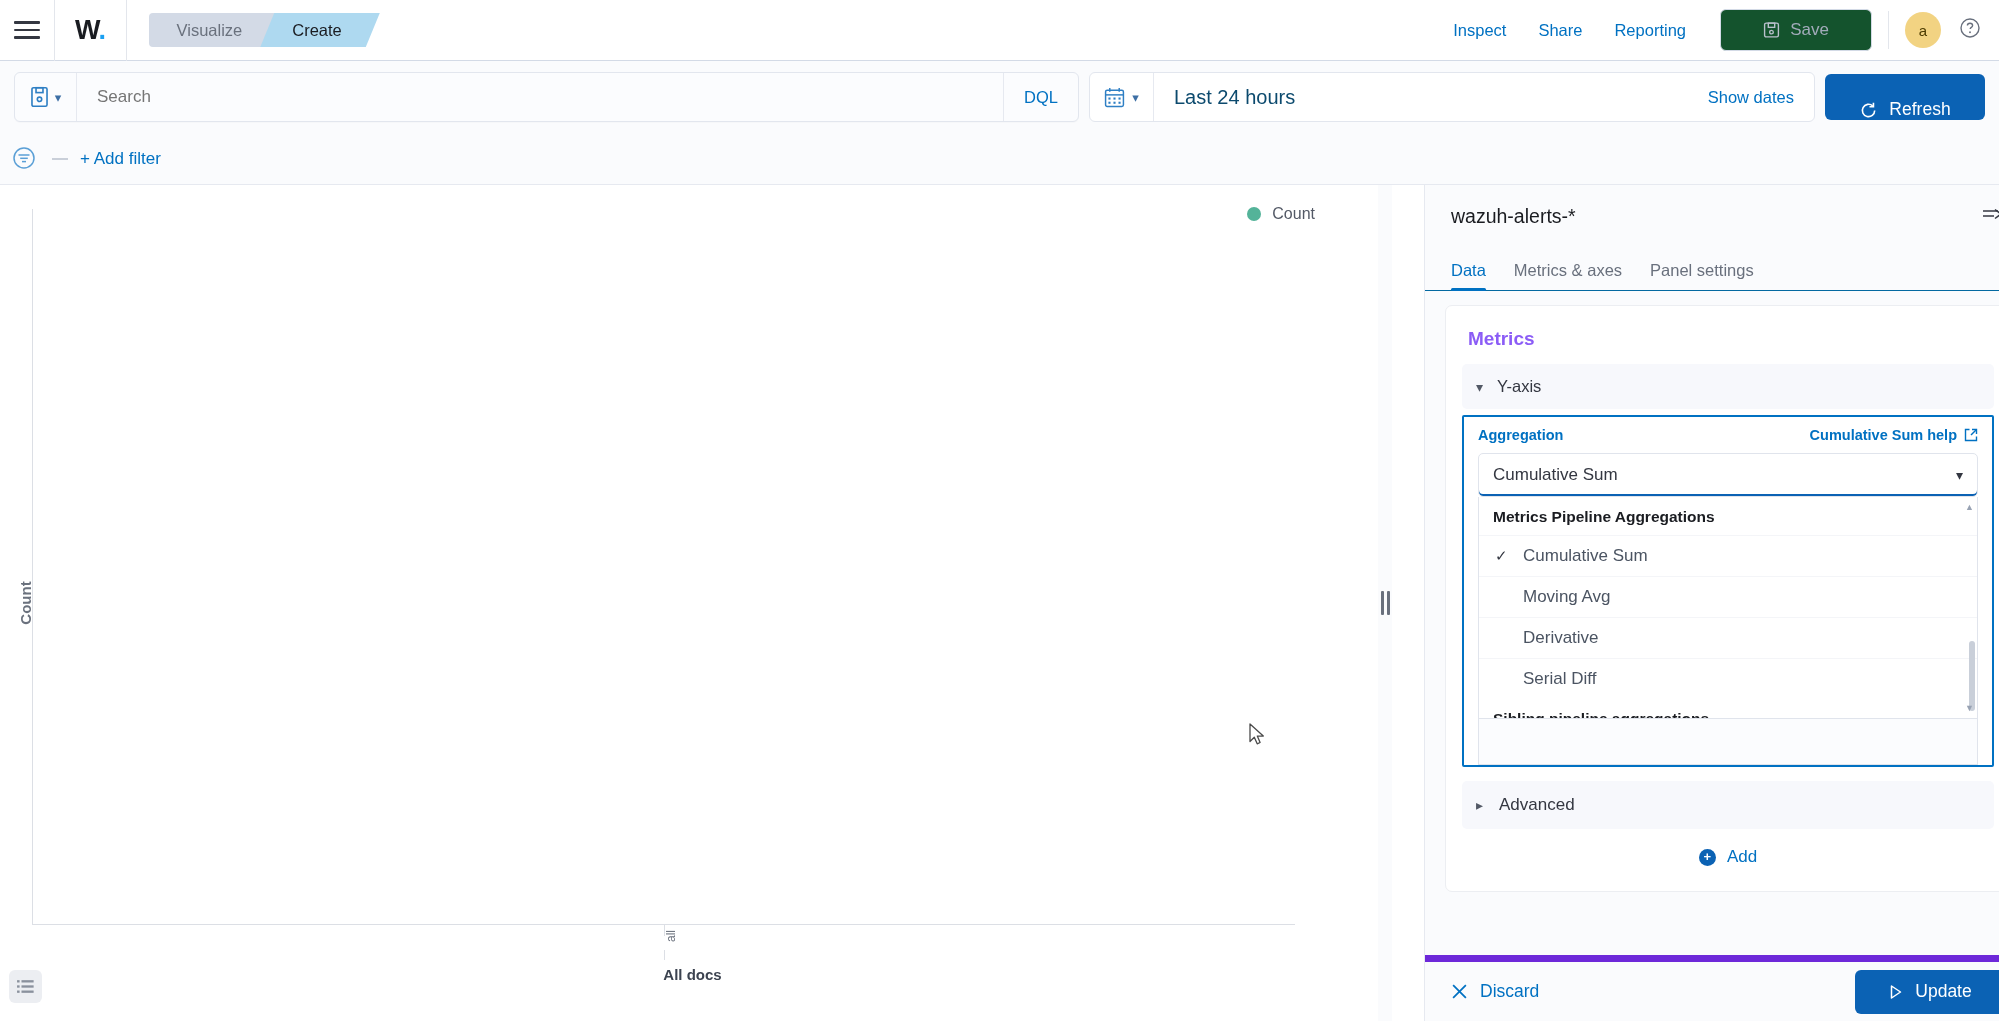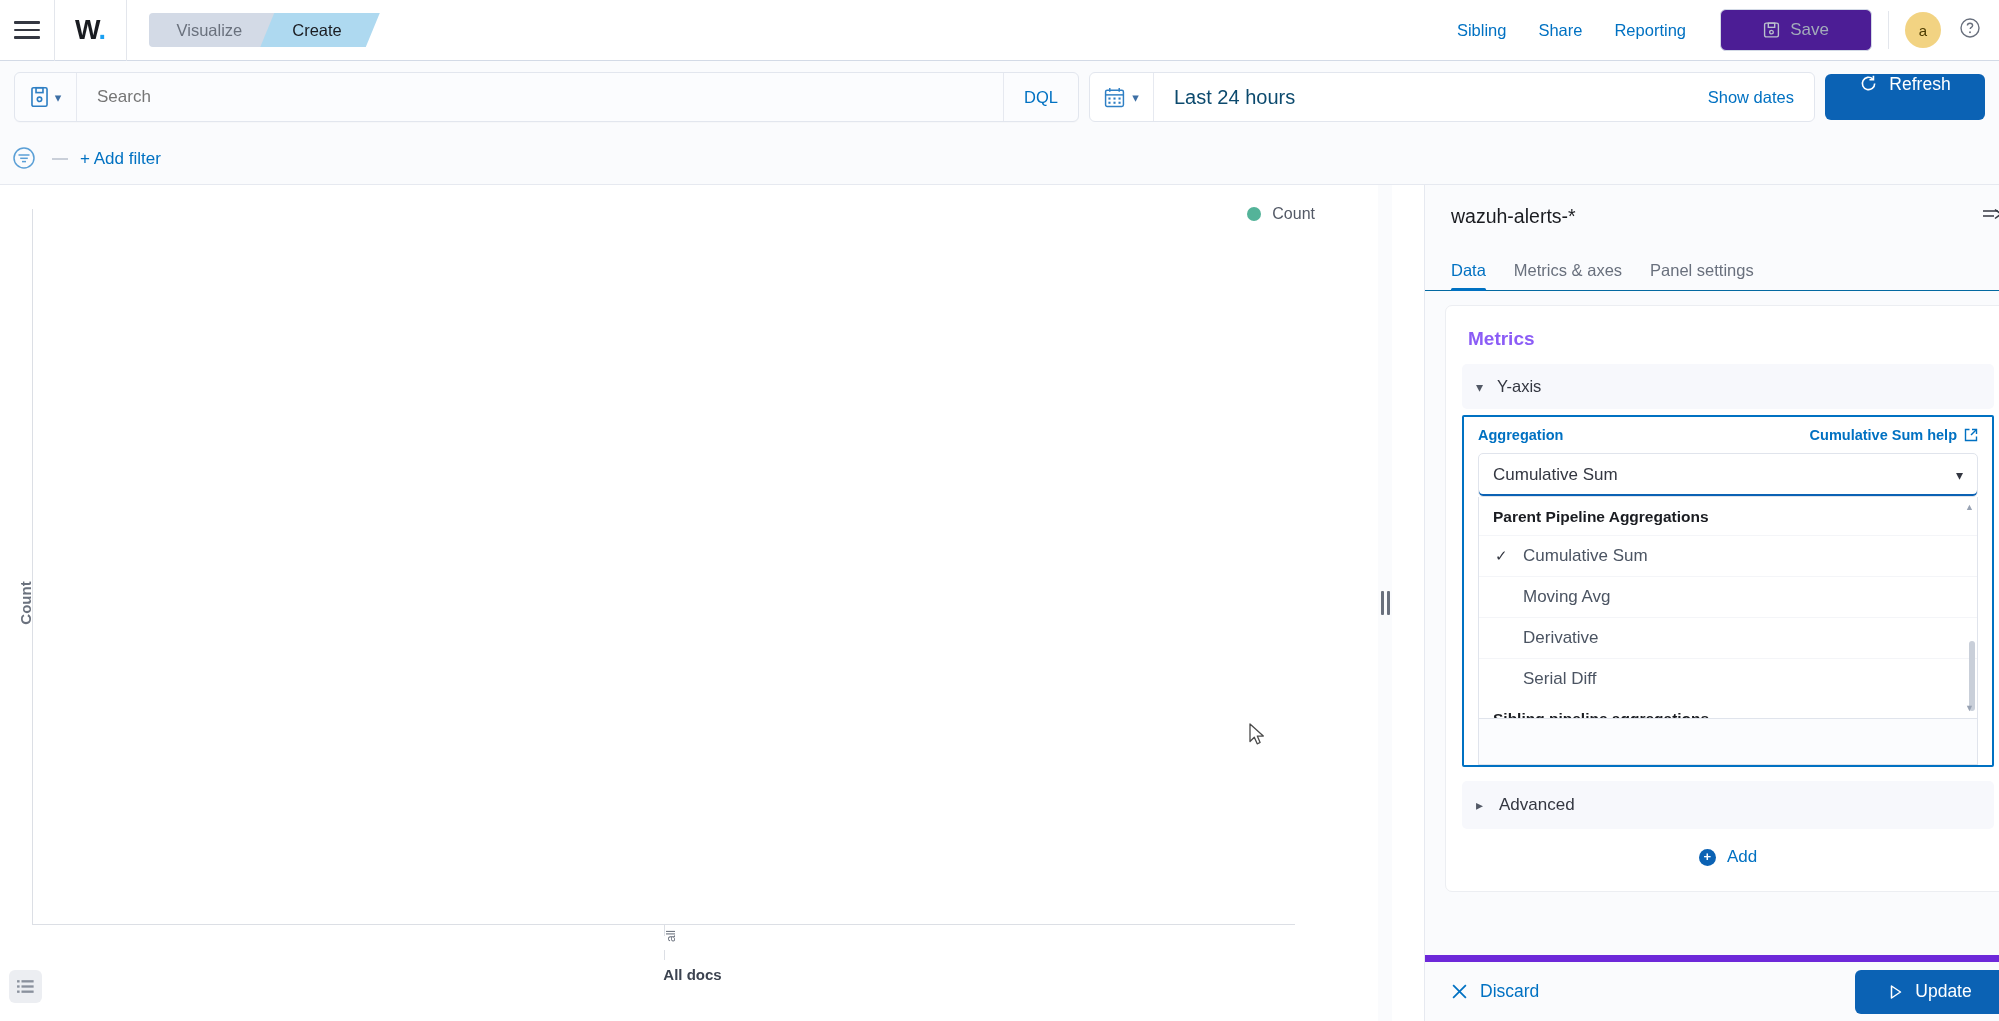--- a/index.html
+++ b/index.html
@@ -45,21 +45,21 @@
     padding: 0 38px 0 32px;
   }
   .nav-right {
     margin-left: auto; display: flex; align-items: center; gap: 0; padding-right: 12px;
   }
   .nav-link {
     font-size: 16.5px; color: #0071c2; padding: 0 16px; cursor: pointer;
   }
   .save-btn {
     margin-left: 18px; height: 42px; min-width: 152px;
-    border: 1px solid #d3dae6; border-radius: 6px; background: #4c1d95;
+    border: 1px solid #d3dae6; border-radius: 6px; background: #14532d;
     display: flex; align-items: center; justify-content: center; gap: 10px;
     color: #a2abba; font-size: 17px; cursor: default;
   }
   .save-icon { width: 17px; height: 18px; }
   .nav-sep { width: 1px; height: 38px; background: #e3e6ec; margin: 0 16px; }
   .avatar {
     width: 36px; height: 36px; border-radius: 50%; background: #f2d382;
     color: #4c3b00; font-size: 15px; display: flex; align-items: center;
     justify-content: center; cursor: pointer;
   }
@@ -99,21 +99,21 @@
   }
   .cal-picker {
     width: 64px; height: 48px; display: flex; align-items: center; justify-content: center;
     gap: 7px; border-right: 1px solid #e6e9f0; cursor: pointer;
   }
   .date-text { flex: 1; font-size: 20px; color: #0c4a6e; padding-left: 20px; }
   .show-dates { color: #0071c2; font-size: 16.5px; padding-right: 20px; cursor: pointer; }
   .refresh-btn {
     margin-left: 10px; height: 46px; min-width: 160px; background: #0b62b4;
     border-radius: 6px; color: #fff; font-size: 17.5px;
-    display: flex; align-items: flex-start; justify-content: center; gap: 11px; cursor: pointer;
+    display: flex; align-items: flex-end; justify-content: center; gap: 11px; cursor: pointer;
   }
 
   
   .filterbar {
     position: absolute; left: 0; top: 133px; width: 1999px; height: 52px;
     background: #fafbfd; border-bottom: 1px solid #e6e9f0;
     display: flex; align-items: center; padding-left: 10px;
   }
   .filter-icon-btn { width: 30px; height: 30px; cursor: pointer; }
   .filter-dash { width: 16px; height: 2px; background: #c9cfd9; margin: 0 12px; }
@@ -307,21 +307,21 @@
   <div class="nav-divider"></div>
   <div class="breadcrumbs">
     <div class="crumb crumb-visualize">
       <span>Visualize</span>
     </div>
     <div class="crumb crumb-create">
       <span>Create</span>
     </div>
   </div>
   <div class="nav-right">
-    <div class="nav-link">Sibling</div>
+    <div class="nav-link">Inspect</div>
     <div class="nav-link">Share</div>
     <div class="nav-link">Reporting</div>
     <div class="save-btn">
       <svg class="save-icon" viewBox="0 0 16 16">
         <rect x="1.5" y="1.5" width="13" height="13" rx="1.5" fill="none" stroke="#b9c0cc" stroke-width="1.3"></rect>
         <rect x="5" y="1.5" width="6" height="4" fill="none" stroke="#b9c0cc" stroke-width="1.3"></rect>
         <circle cx="8" cy="10" r="1.7" fill="none" stroke="#b9c0cc" stroke-width="1.3"></circle>
       </svg>
       <span>Save</span>
     </div>
@@ -467,21 +467,21 @@
             </svg>
           </span>
         </div>
 
         <div class="agg-select">
           <span>Cumulative Sum</span>
           <span class="sel-chev">▾</span>
         </div>
 
         <div class="dropdown">
-          <div class="dd-group">Parent Pipeline Aggregations</div>
+          <div class="dd-group">Metrics Pipeline Aggregations</div>
           <div class="dd-item">
             <span class="check">✓</span>
             <span>Cumulative Sum</span>
           </div>
           <div class="dd-item">
             <span>Moving Avg</span>
           </div>
           <div class="dd-item">
             <span>Derivative</span>
           </div>

